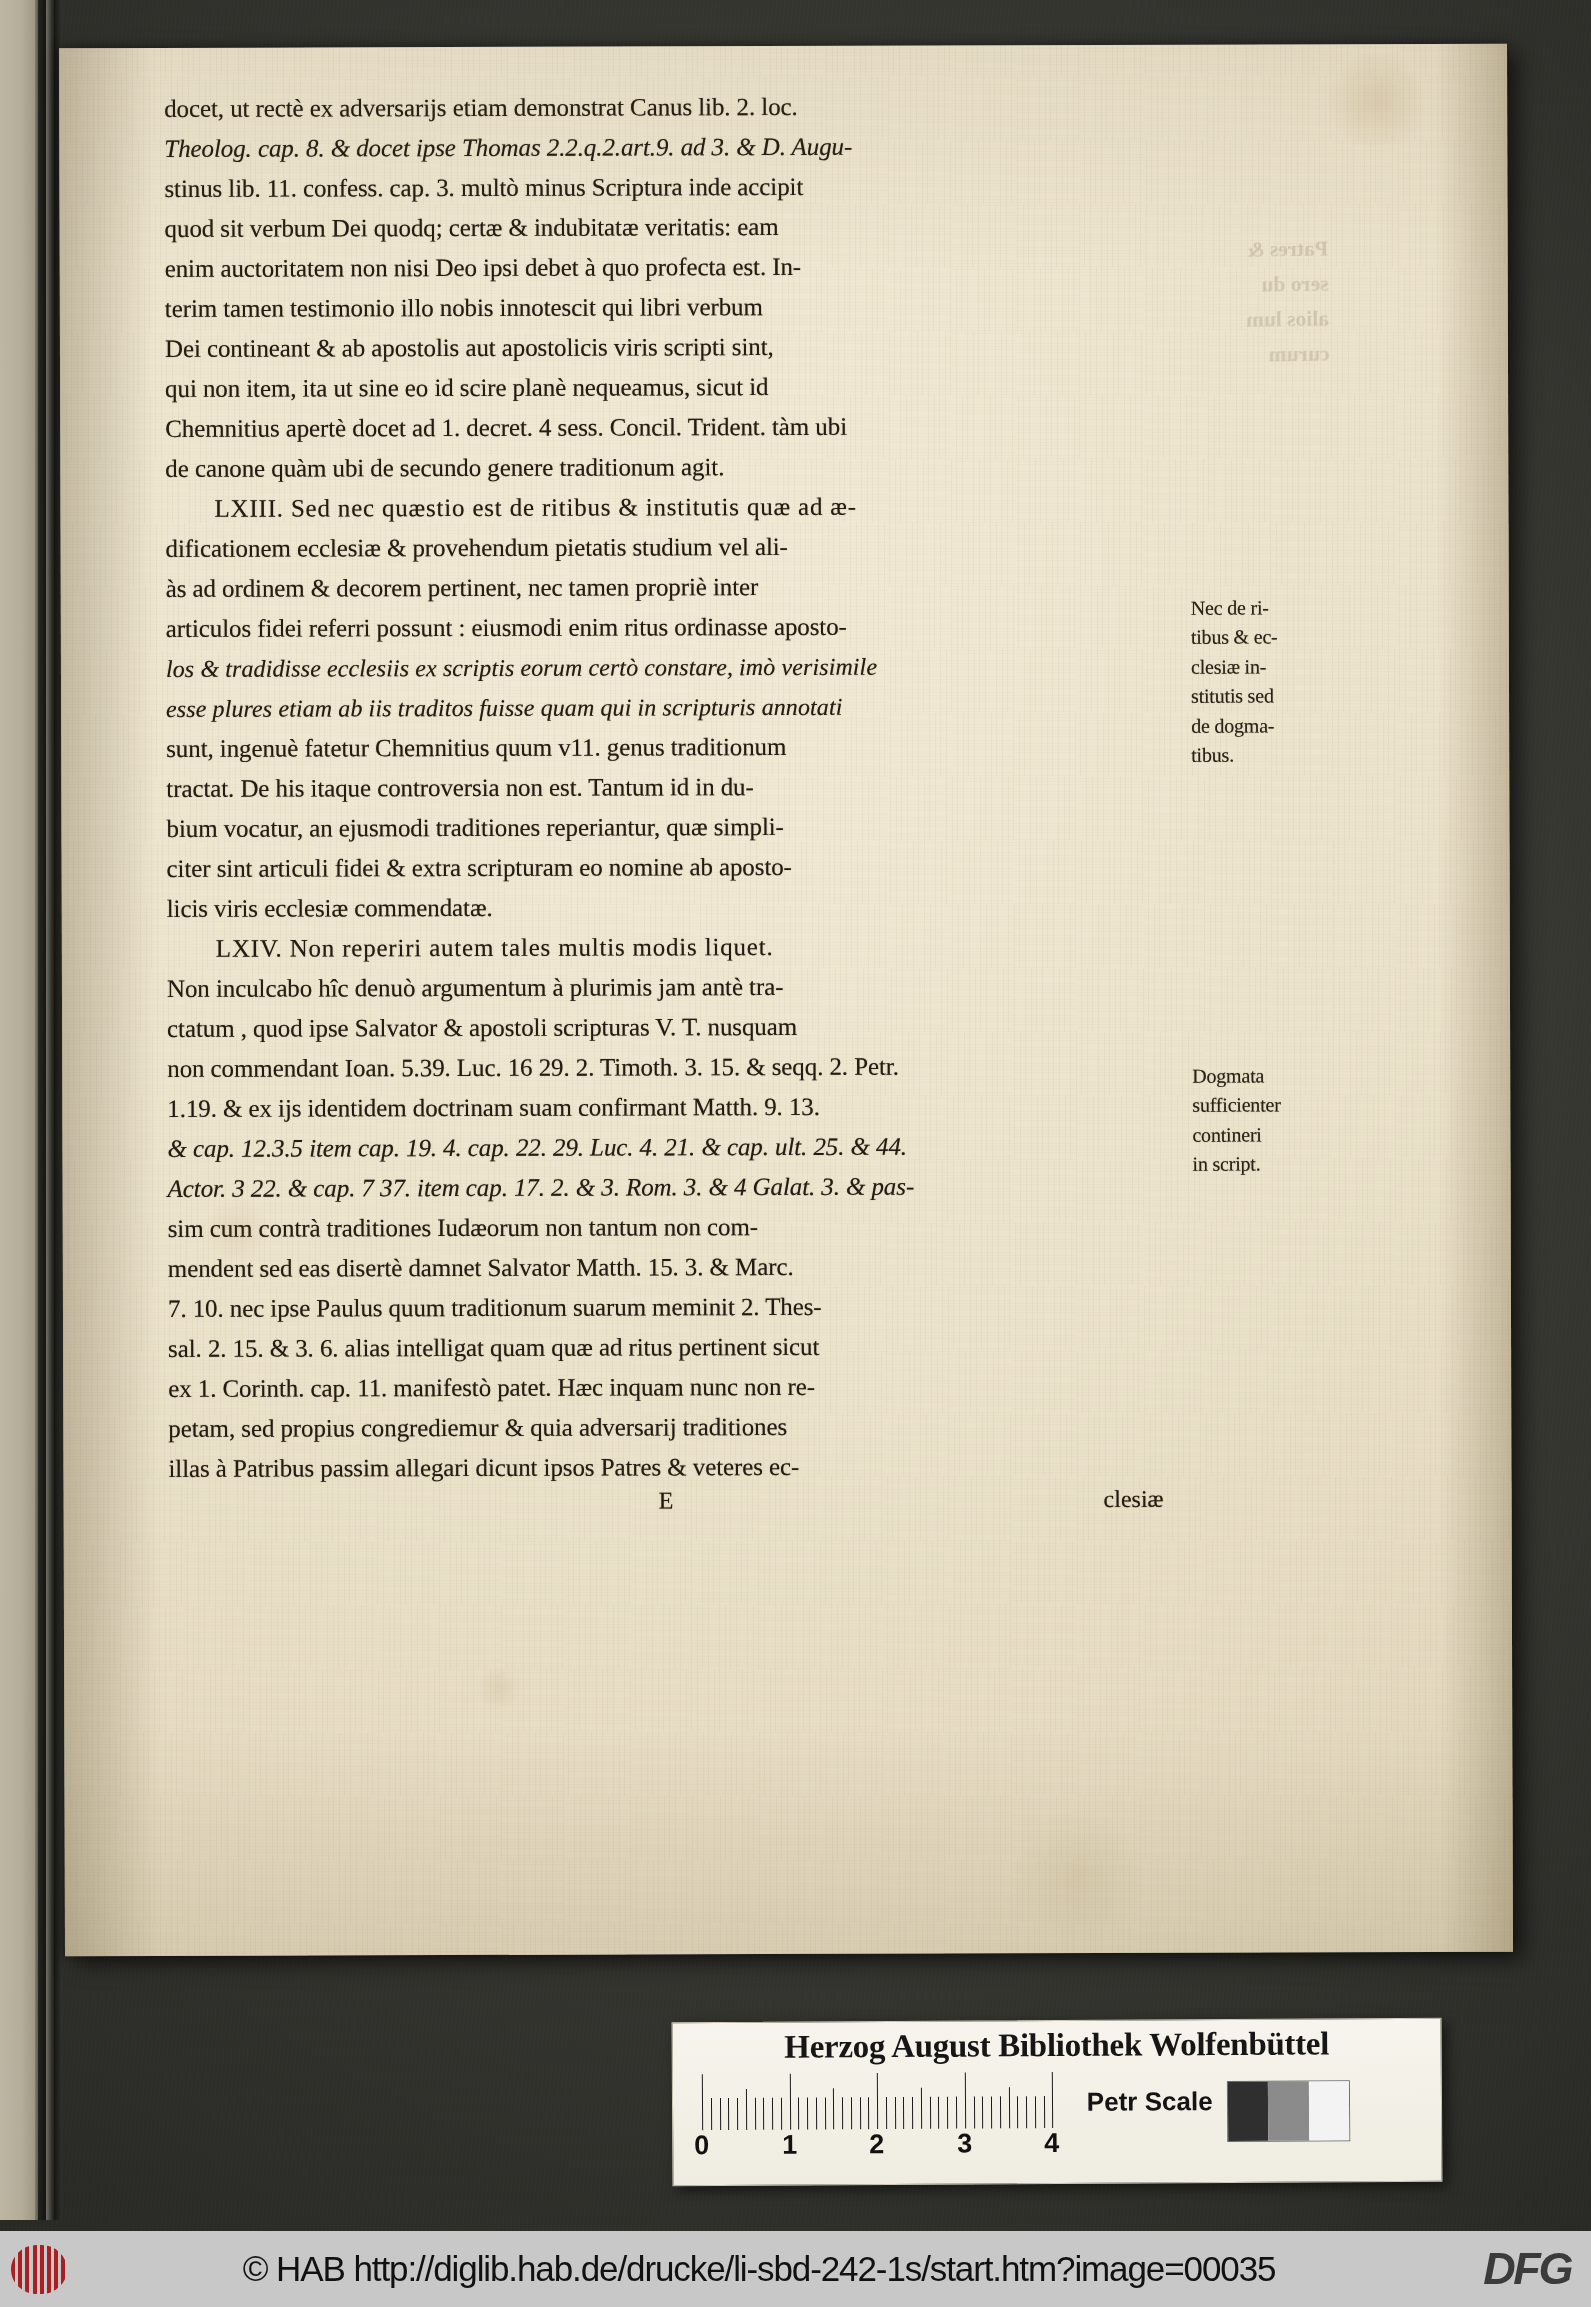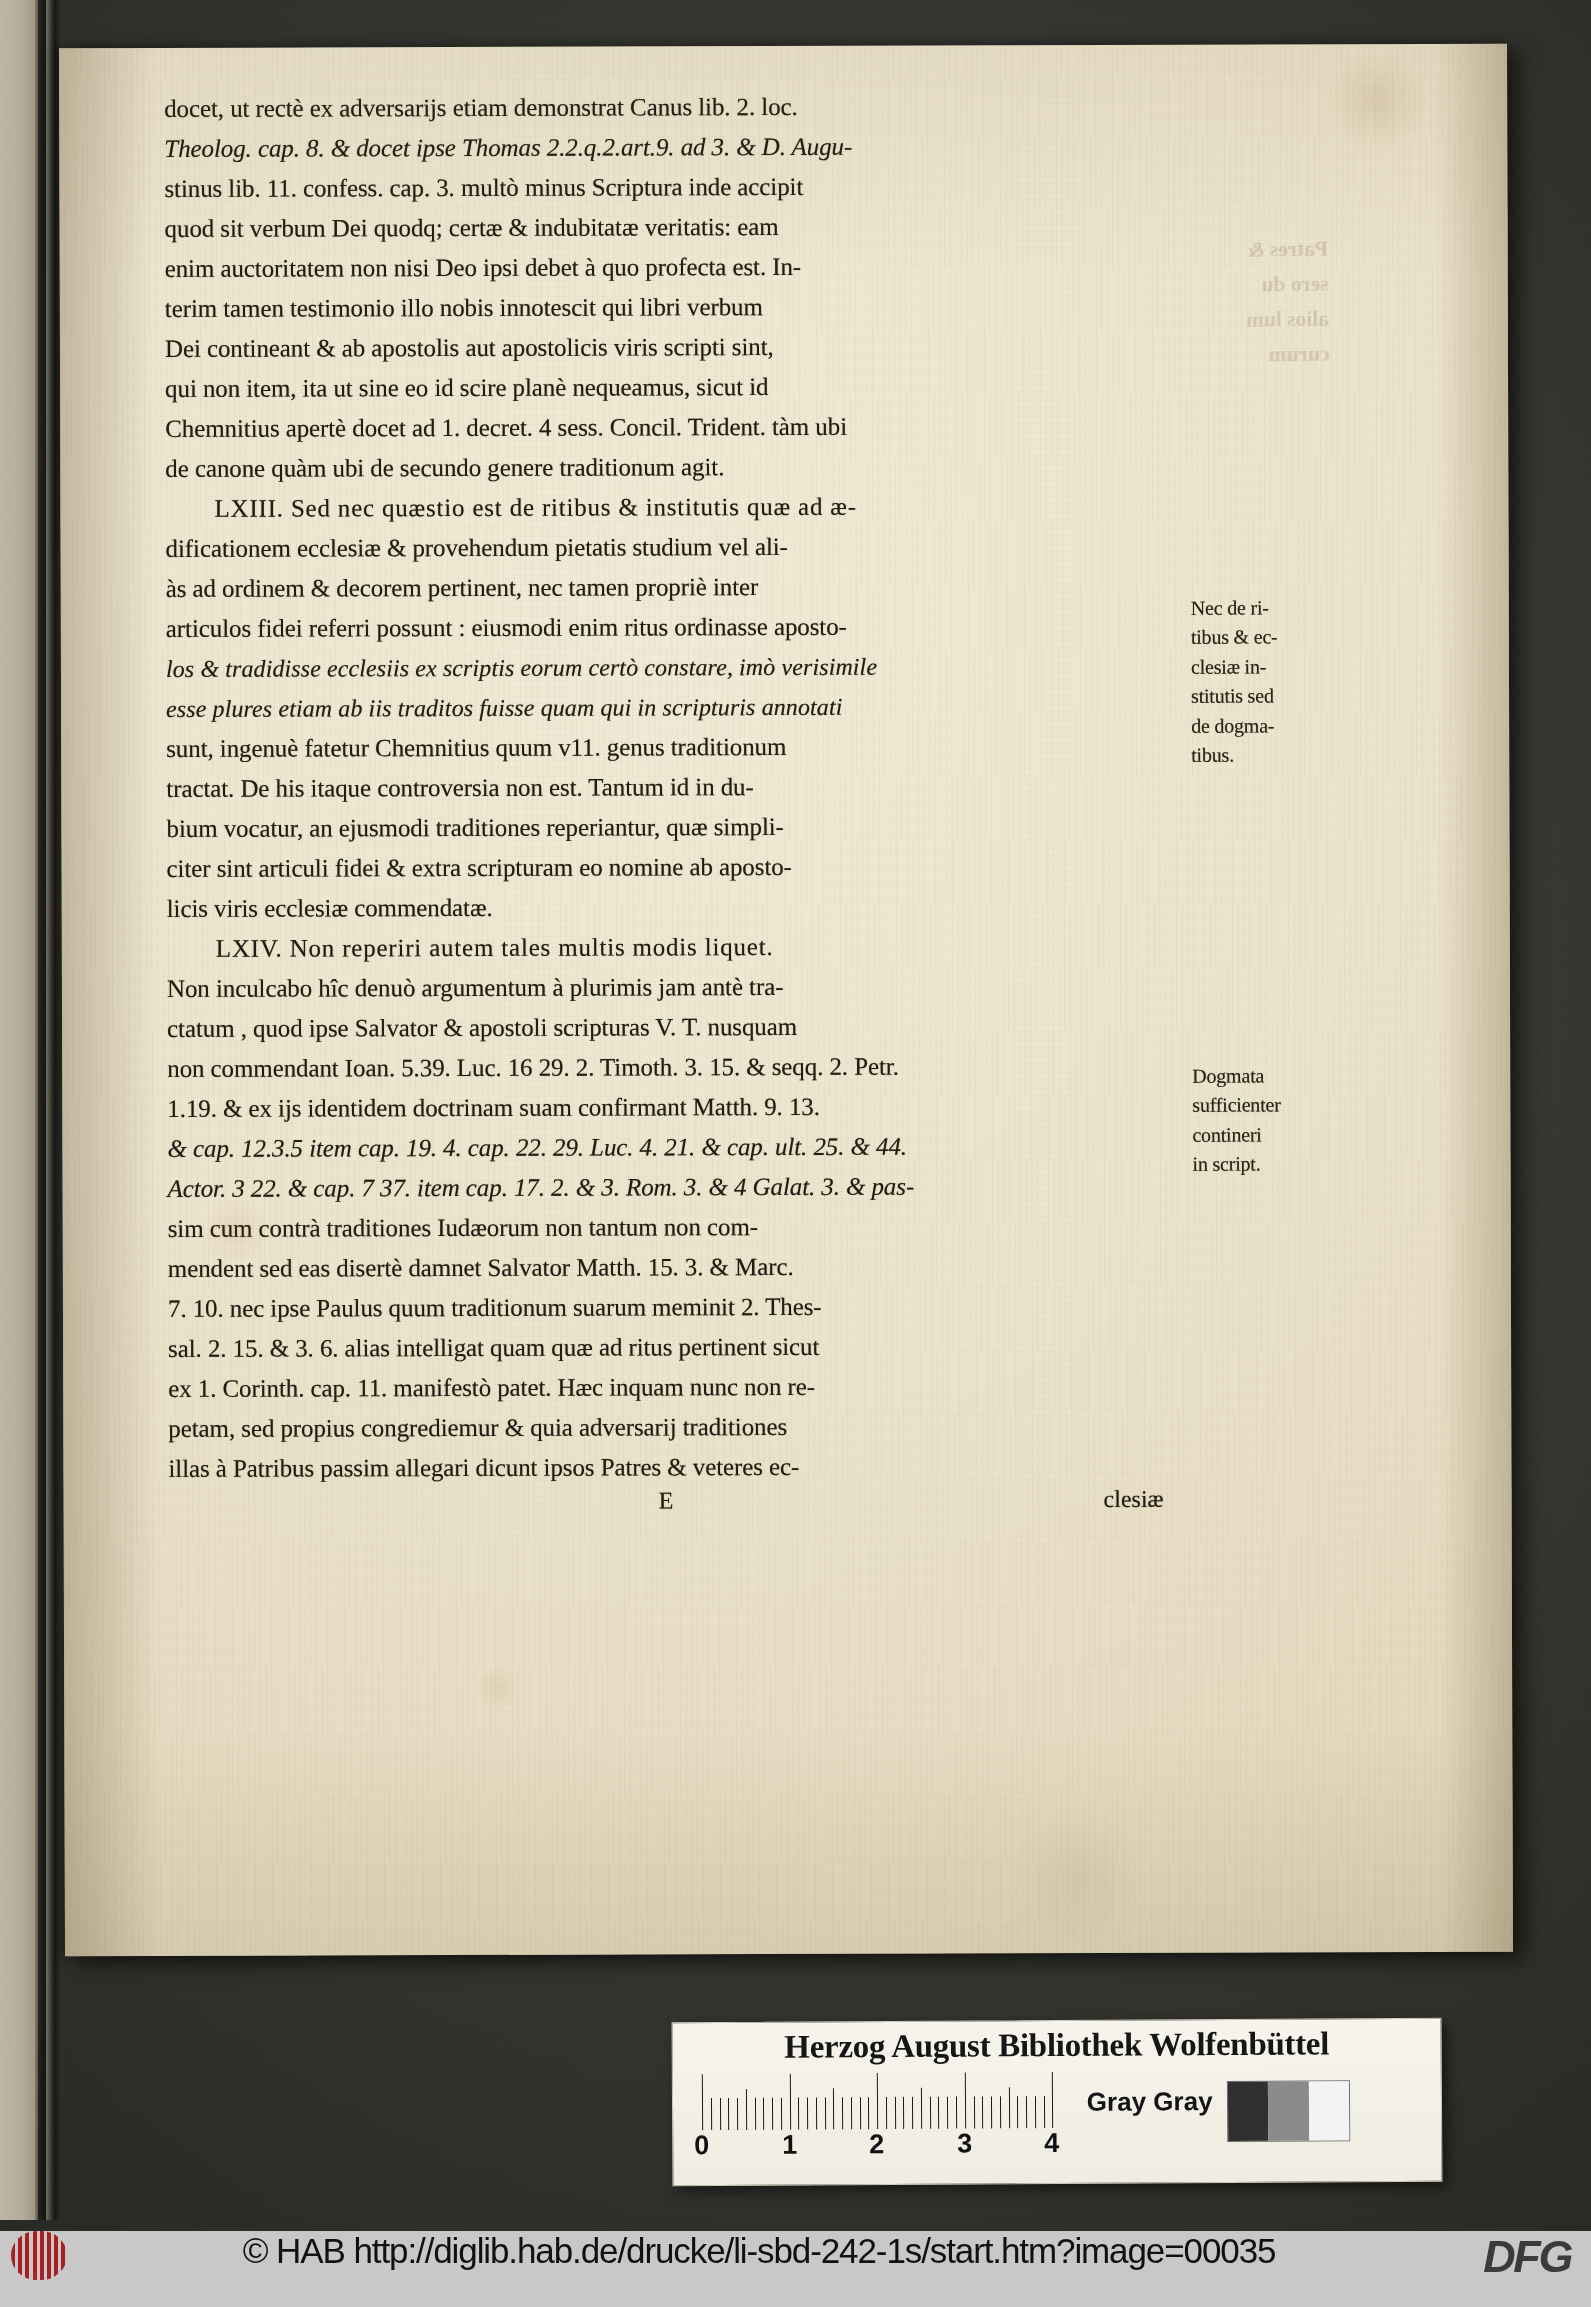--- a/index.html
+++ b/index.html
@@ -260,20 +260,21 @@
 
   
   .footer {
     position: absolute;
     left: 0;
     bottom: 0;
     width: 1592px;
     height: 76px;
     background: #c8c8c8;
     display: flex;
+    align-items: center;
   }
   .hab-mark {
     width: 56px;
     height: 49px;
     margin-left: 11px;
     flex: 0 0 auto;
     background:
       repeating-linear-gradient(90deg, #a81f24 0 4px, #c8c8c8 4px 7.2px);
     border-radius: 46% / 50%;
   }
@@ -436,21 +437,21 @@
             <div class="tick" style="left: 361px; height: 56px;"></div>
           </div>
         <div class="ruler-nums" id="ruler-nums">
             <span style="left: 11px;">0</span>
             <span style="left: 99px;">1</span>
             <span style="left: 186px;">2</span>
             <span style="left: 274px;">3</span>
             <span style="left: 361px;">4</span>
           </div>
       </div>
-      <div class="grayscale-label">Gray Gray</div>
+      <div class="grayscale-label">Petr Scale</div>
       <div class="patches" id="gray-patches">
           <i style="background: rgb(47, 47, 47);"></i>
           <i style="background: rgb(139, 139, 139);"></i>
           <i style="background: rgb(243, 243, 243);"></i>
         </div>
     </div>
   </div>
 
   <div class="footer">
     <div class="hab-mark"></div>

